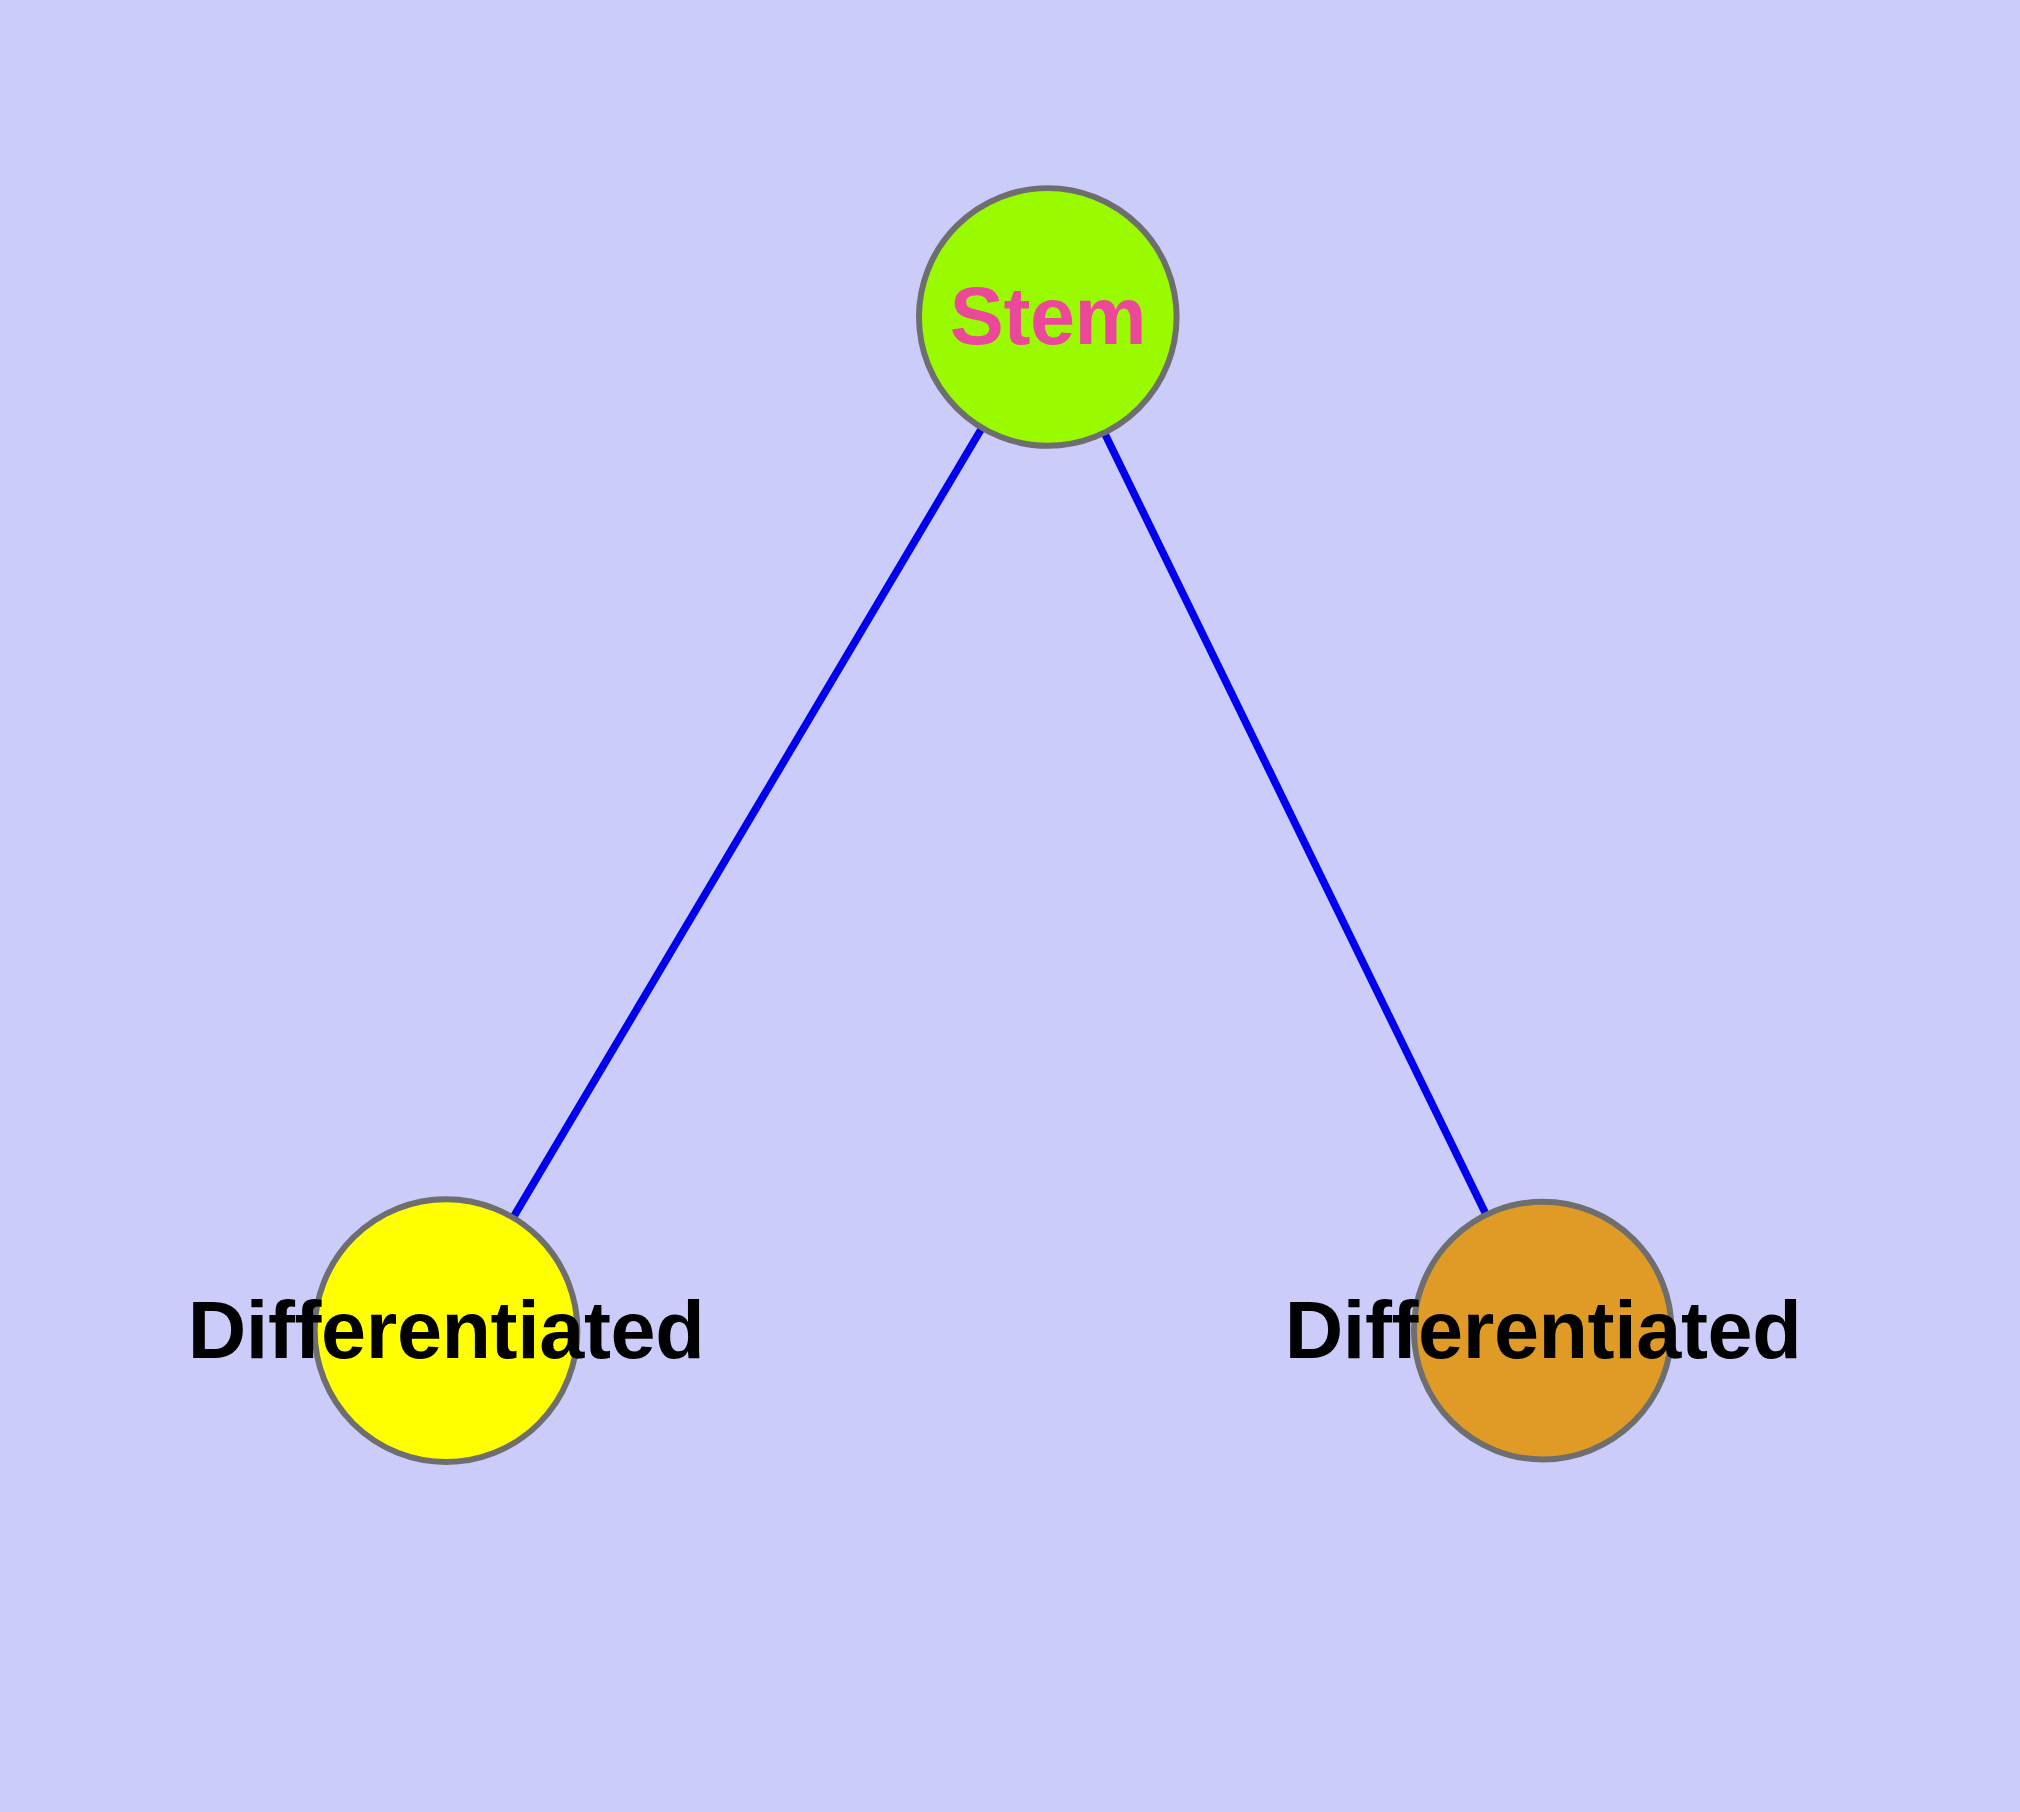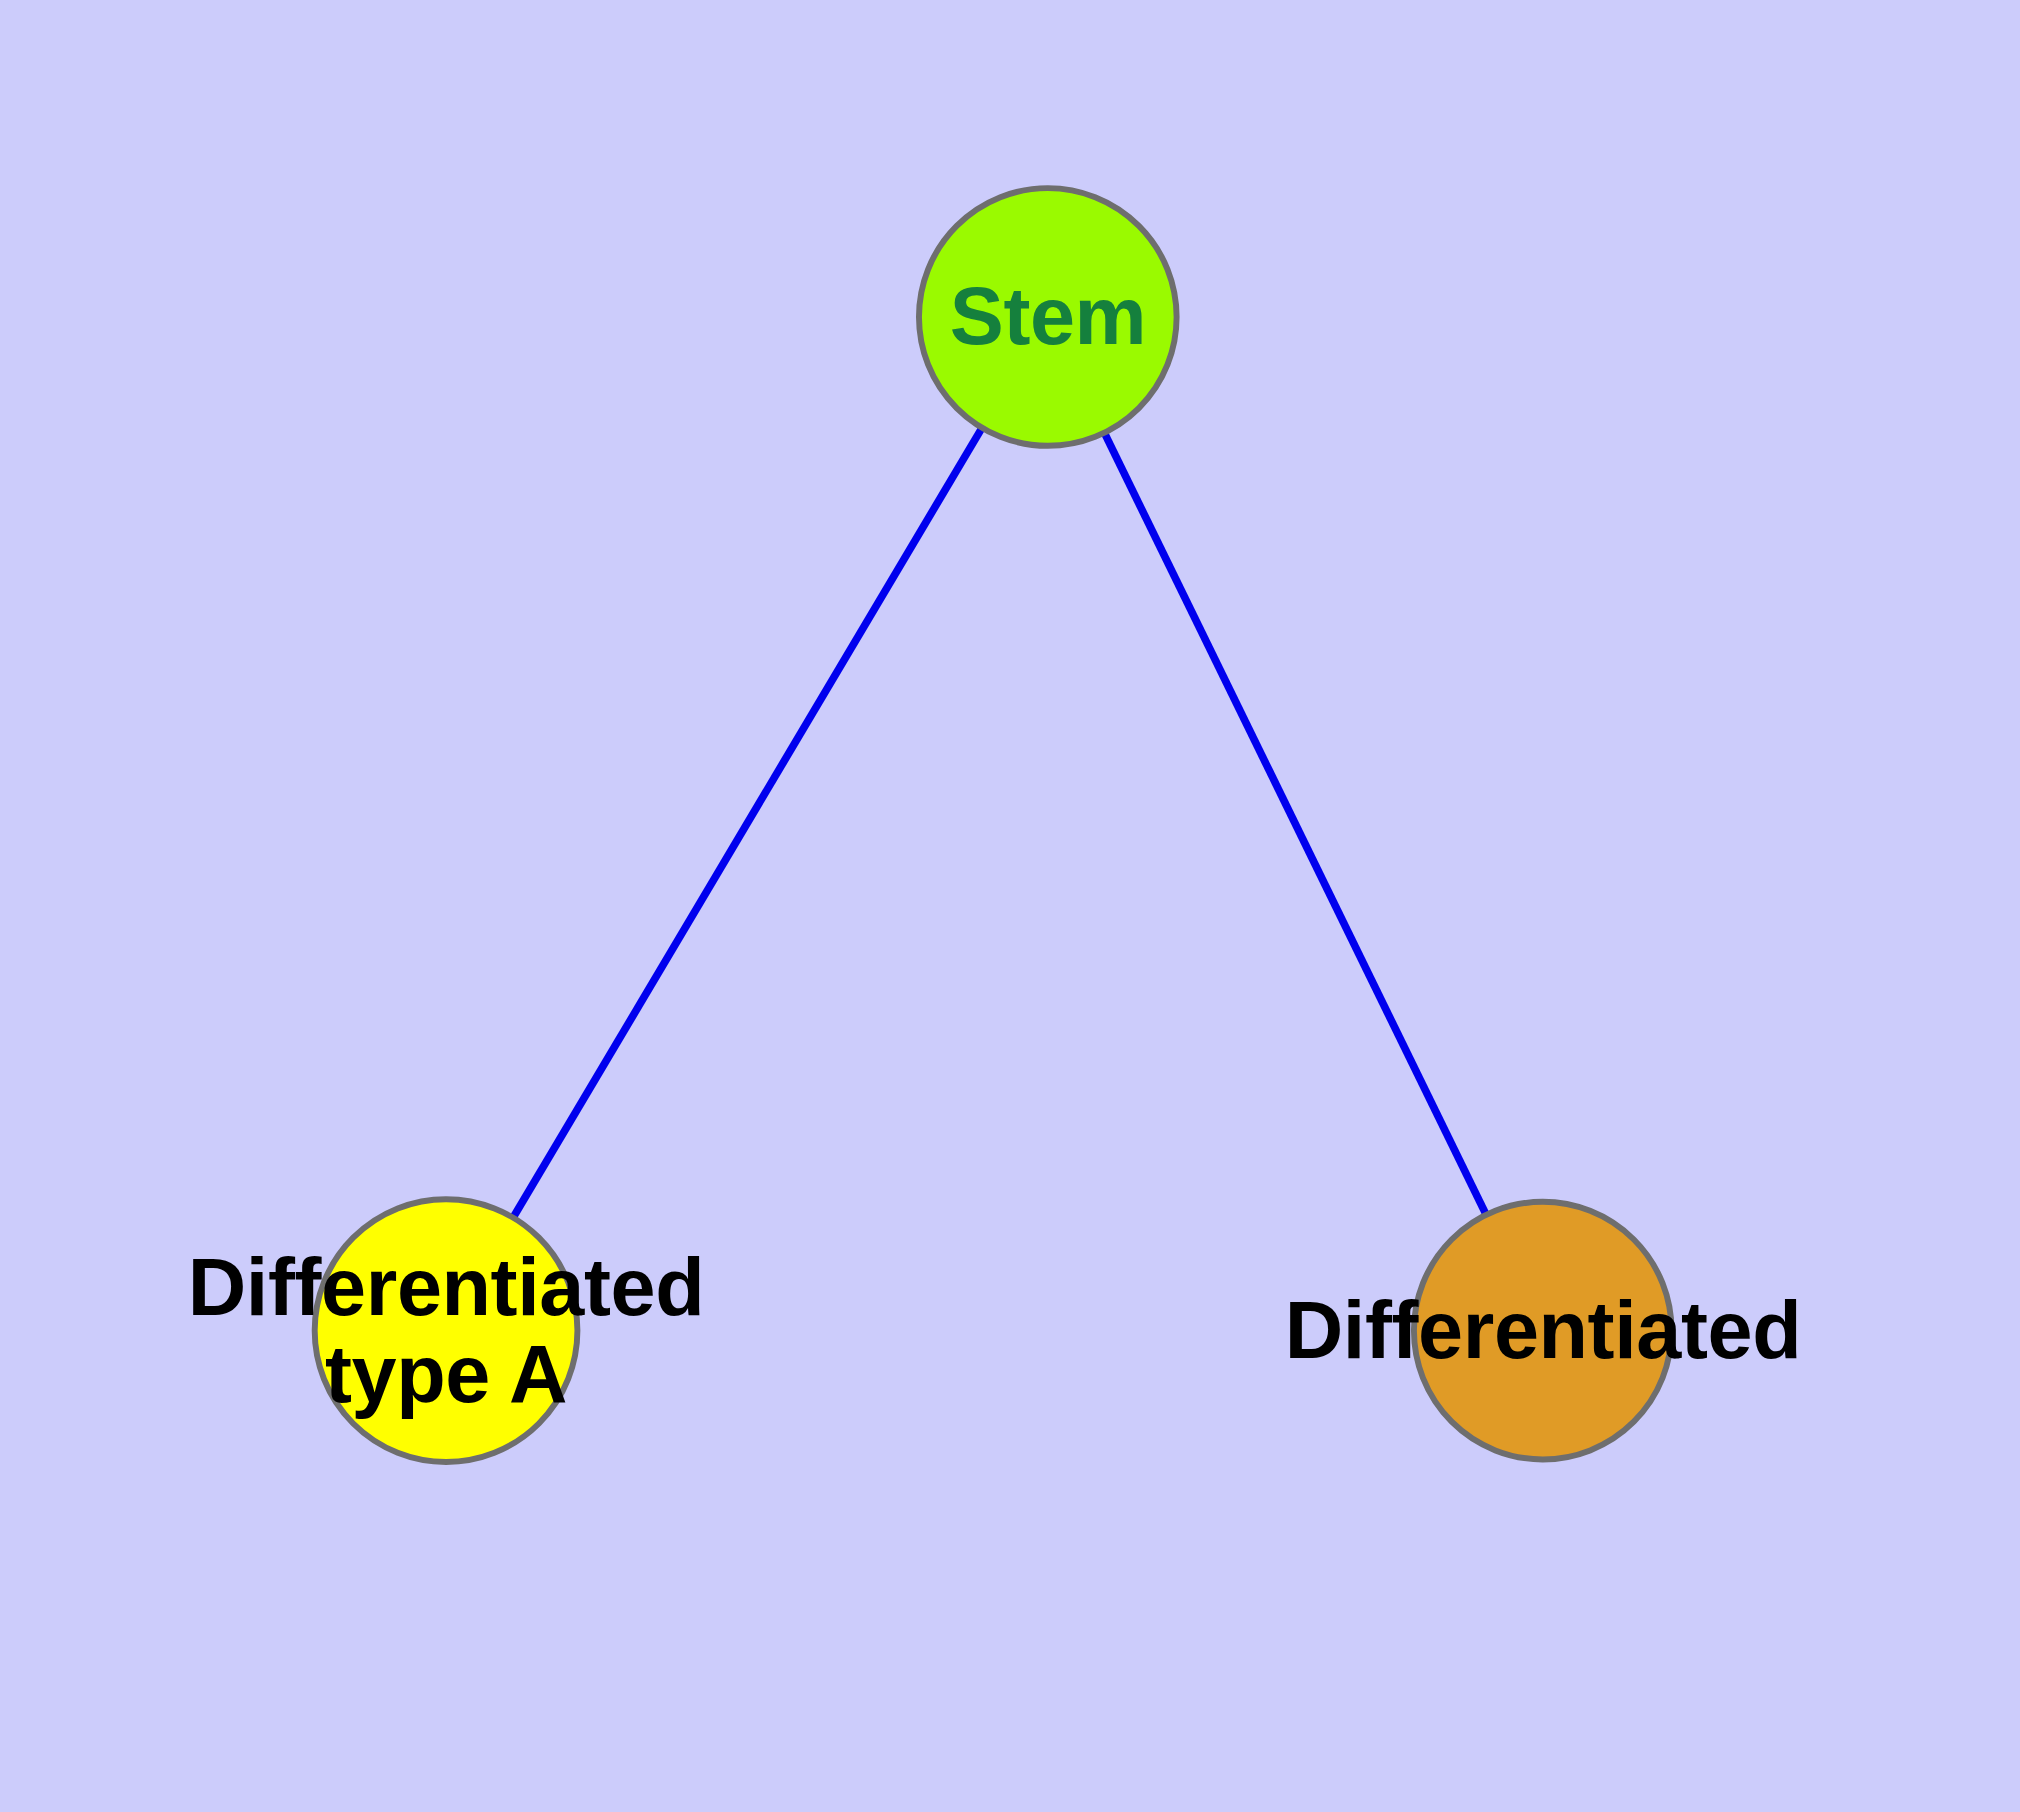--- a/index.html
+++ b/index.html
@@ -55,20 +55,20 @@
       <line id="edge-b" x1="1300.9392721074264" y1="506.9920709597292" x2="1755.0607278925736" y2="1437.0079290402707" stroke="#0000ee" stroke-width="9" stroke-linecap="butt"></line>
     </g>
 
     <g>
       <circle id="node-stem" cx="1236" cy="374" r="152" fill="#9afa00" stroke="#6e6e6e" stroke-width="7"></circle>
       <circle id="node-diff-a" cx="526" cy="1570" r="155" fill="#ffff00" stroke="#6e6e6e" stroke-width="7"></circle>
       <circle id="node-diff-b" cx="1820" cy="1570" r="152" fill="#e09b26" stroke="#6e6e6e" stroke-width="7"></circle>
     </g>
   </svg>
 
-  <div class="node-label" id="label-stem" style="left: 1048px; top: 317px; font-size: 81px; color: #15803d;">Stem</div>
+  <div class="node-label" id="label-stem" style="left: 1048px; top: 317px; font-size: 81px; color: #ec4899;">Stem</div>
 
-  <div class="node-label" id="label-diff-a" style="left: 446px; top: 1331px; font-size: 81px; color: rgb(0, 0, 0);"><span>Differentiated</span><br><span>type A</span></div>
+  <div class="node-label" id="label-diff-a" style="left: 446px; top: 1331px; font-size: 81px; color: rgb(0, 0, 0);"><span>Differentiated</span><br></div>
 
   <div class="node-label" id="label-diff-b" style="left: 1543px; top: 1331px; font-size: 81px; color: rgb(0, 0, 0);"><span>Differentiated</span><br></div>
 
 </div>
 
 
 </body></html>

